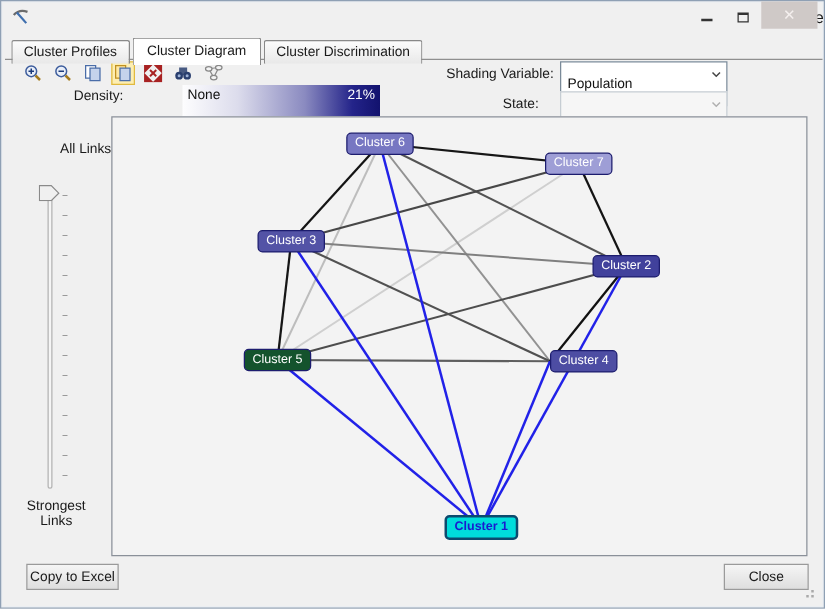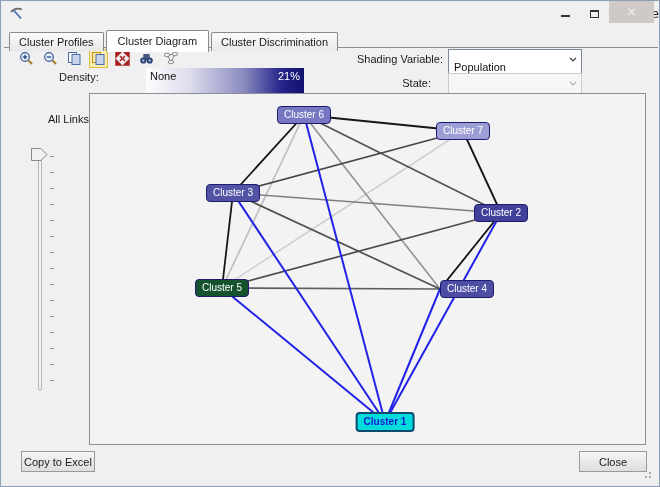--- a/index.html
+++ b/index.html
@@ -176,20 +176,21 @@
     <span class="none">None</span>
     <span class="pct">21%</span>
   </div>
 
   <div class="slider-top-label">All Links</div>
   <div class="slider-track"></div>
   <div class="slider-ticks"></div>
   <svg class="slider-thumb" viewBox="0 0 17 13">
     <polygon points="0.5,0.5 10,0.5 16,6.5 10,12.5 0.5,12.5" fill="#f0f0f0" stroke="#8a8a8a"></polygon>
   </svg>
+  <div class="slider-bottom-label">Strongest Links</div>
 
   <div class="diagram" id="diagram">
     <svg class="links" width="555" height="350" id="linksvg">
         <line x1="132" y1="194" x2="373" y2="37" stroke="#cfcfcf" stroke-width="1.6"></line>
         <line x1="132" y1="194" x2="214" y2="21" stroke="#bdbdbd" stroke-width="1.6"></line>
         <line x1="350" y1="195" x2="214" y2="21" stroke="#929292" stroke-width="1.6"></line>
         <line x1="411" y1="119" x2="143" y2="99" stroke="#7f7f7f" stroke-width="1.6"></line>
         <line x1="350" y1="195" x2="132" y2="194" stroke="#5e5e5e" stroke-width="1.7"></line>
         <line x1="411" y1="119" x2="214" y2="21" stroke="#535353" stroke-width="1.7"></line>
         <line x1="143" y1="99" x2="350" y2="195" stroke="#515151" stroke-width="1.7"></line>

